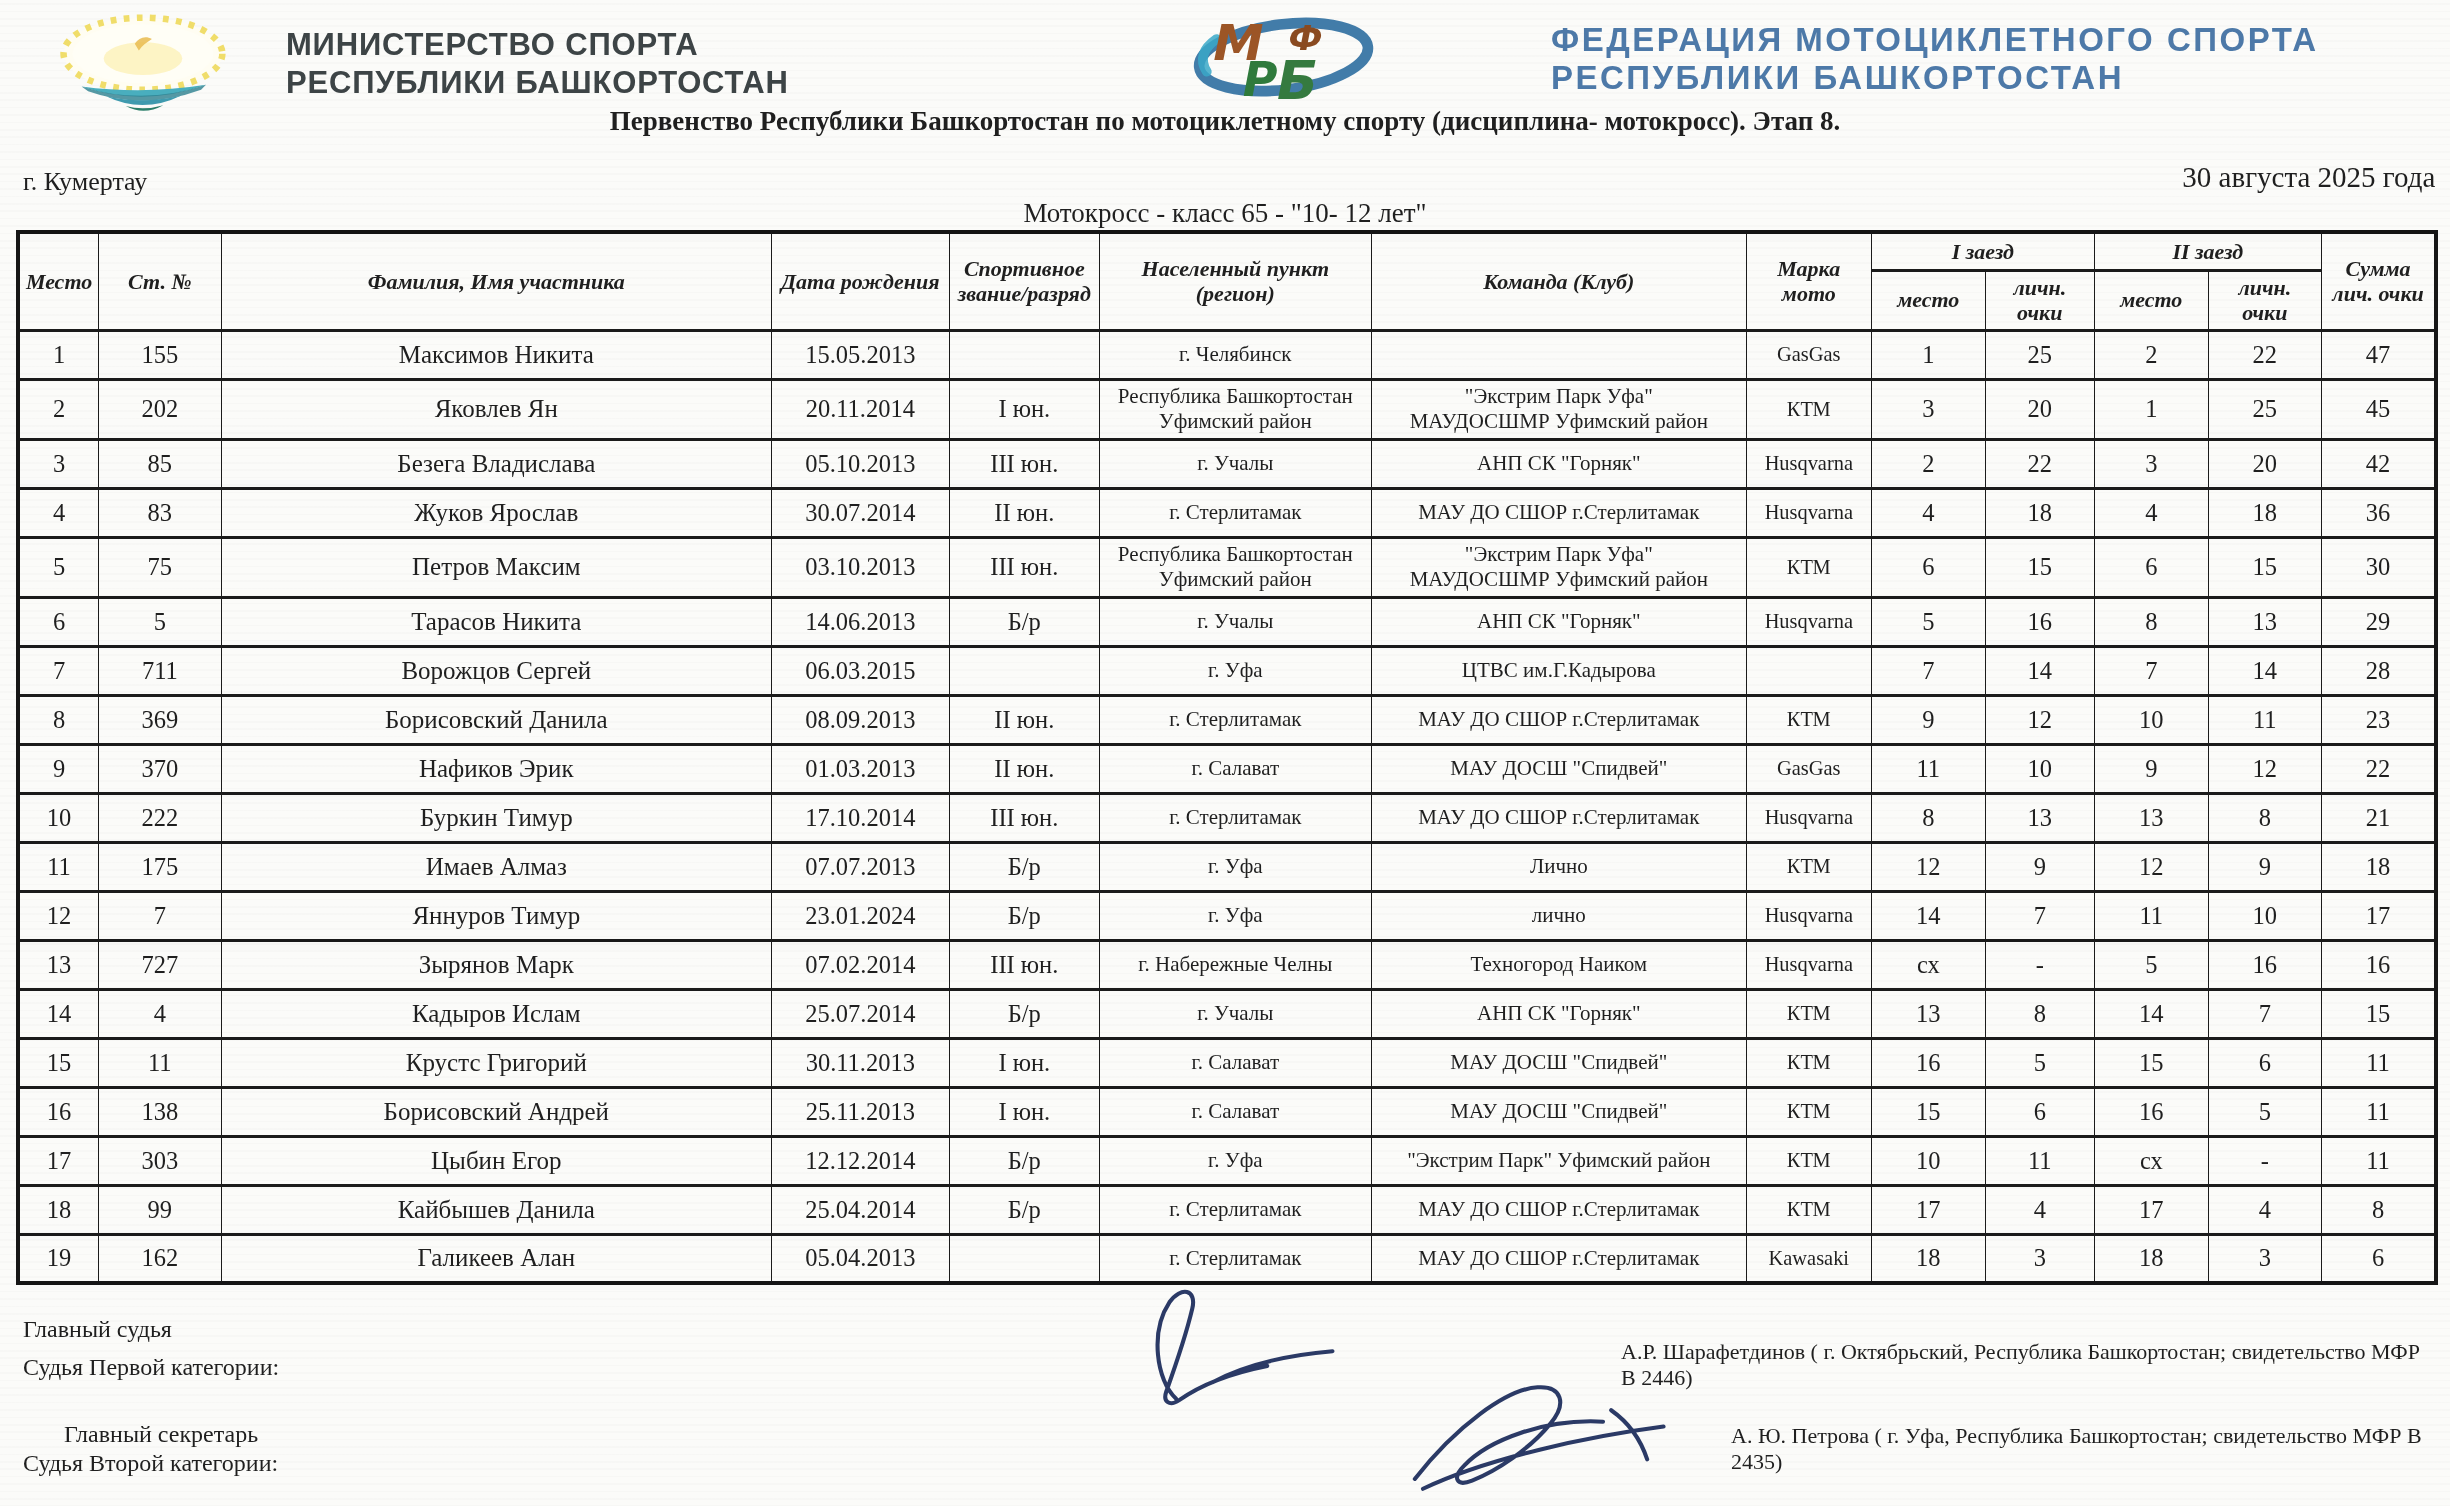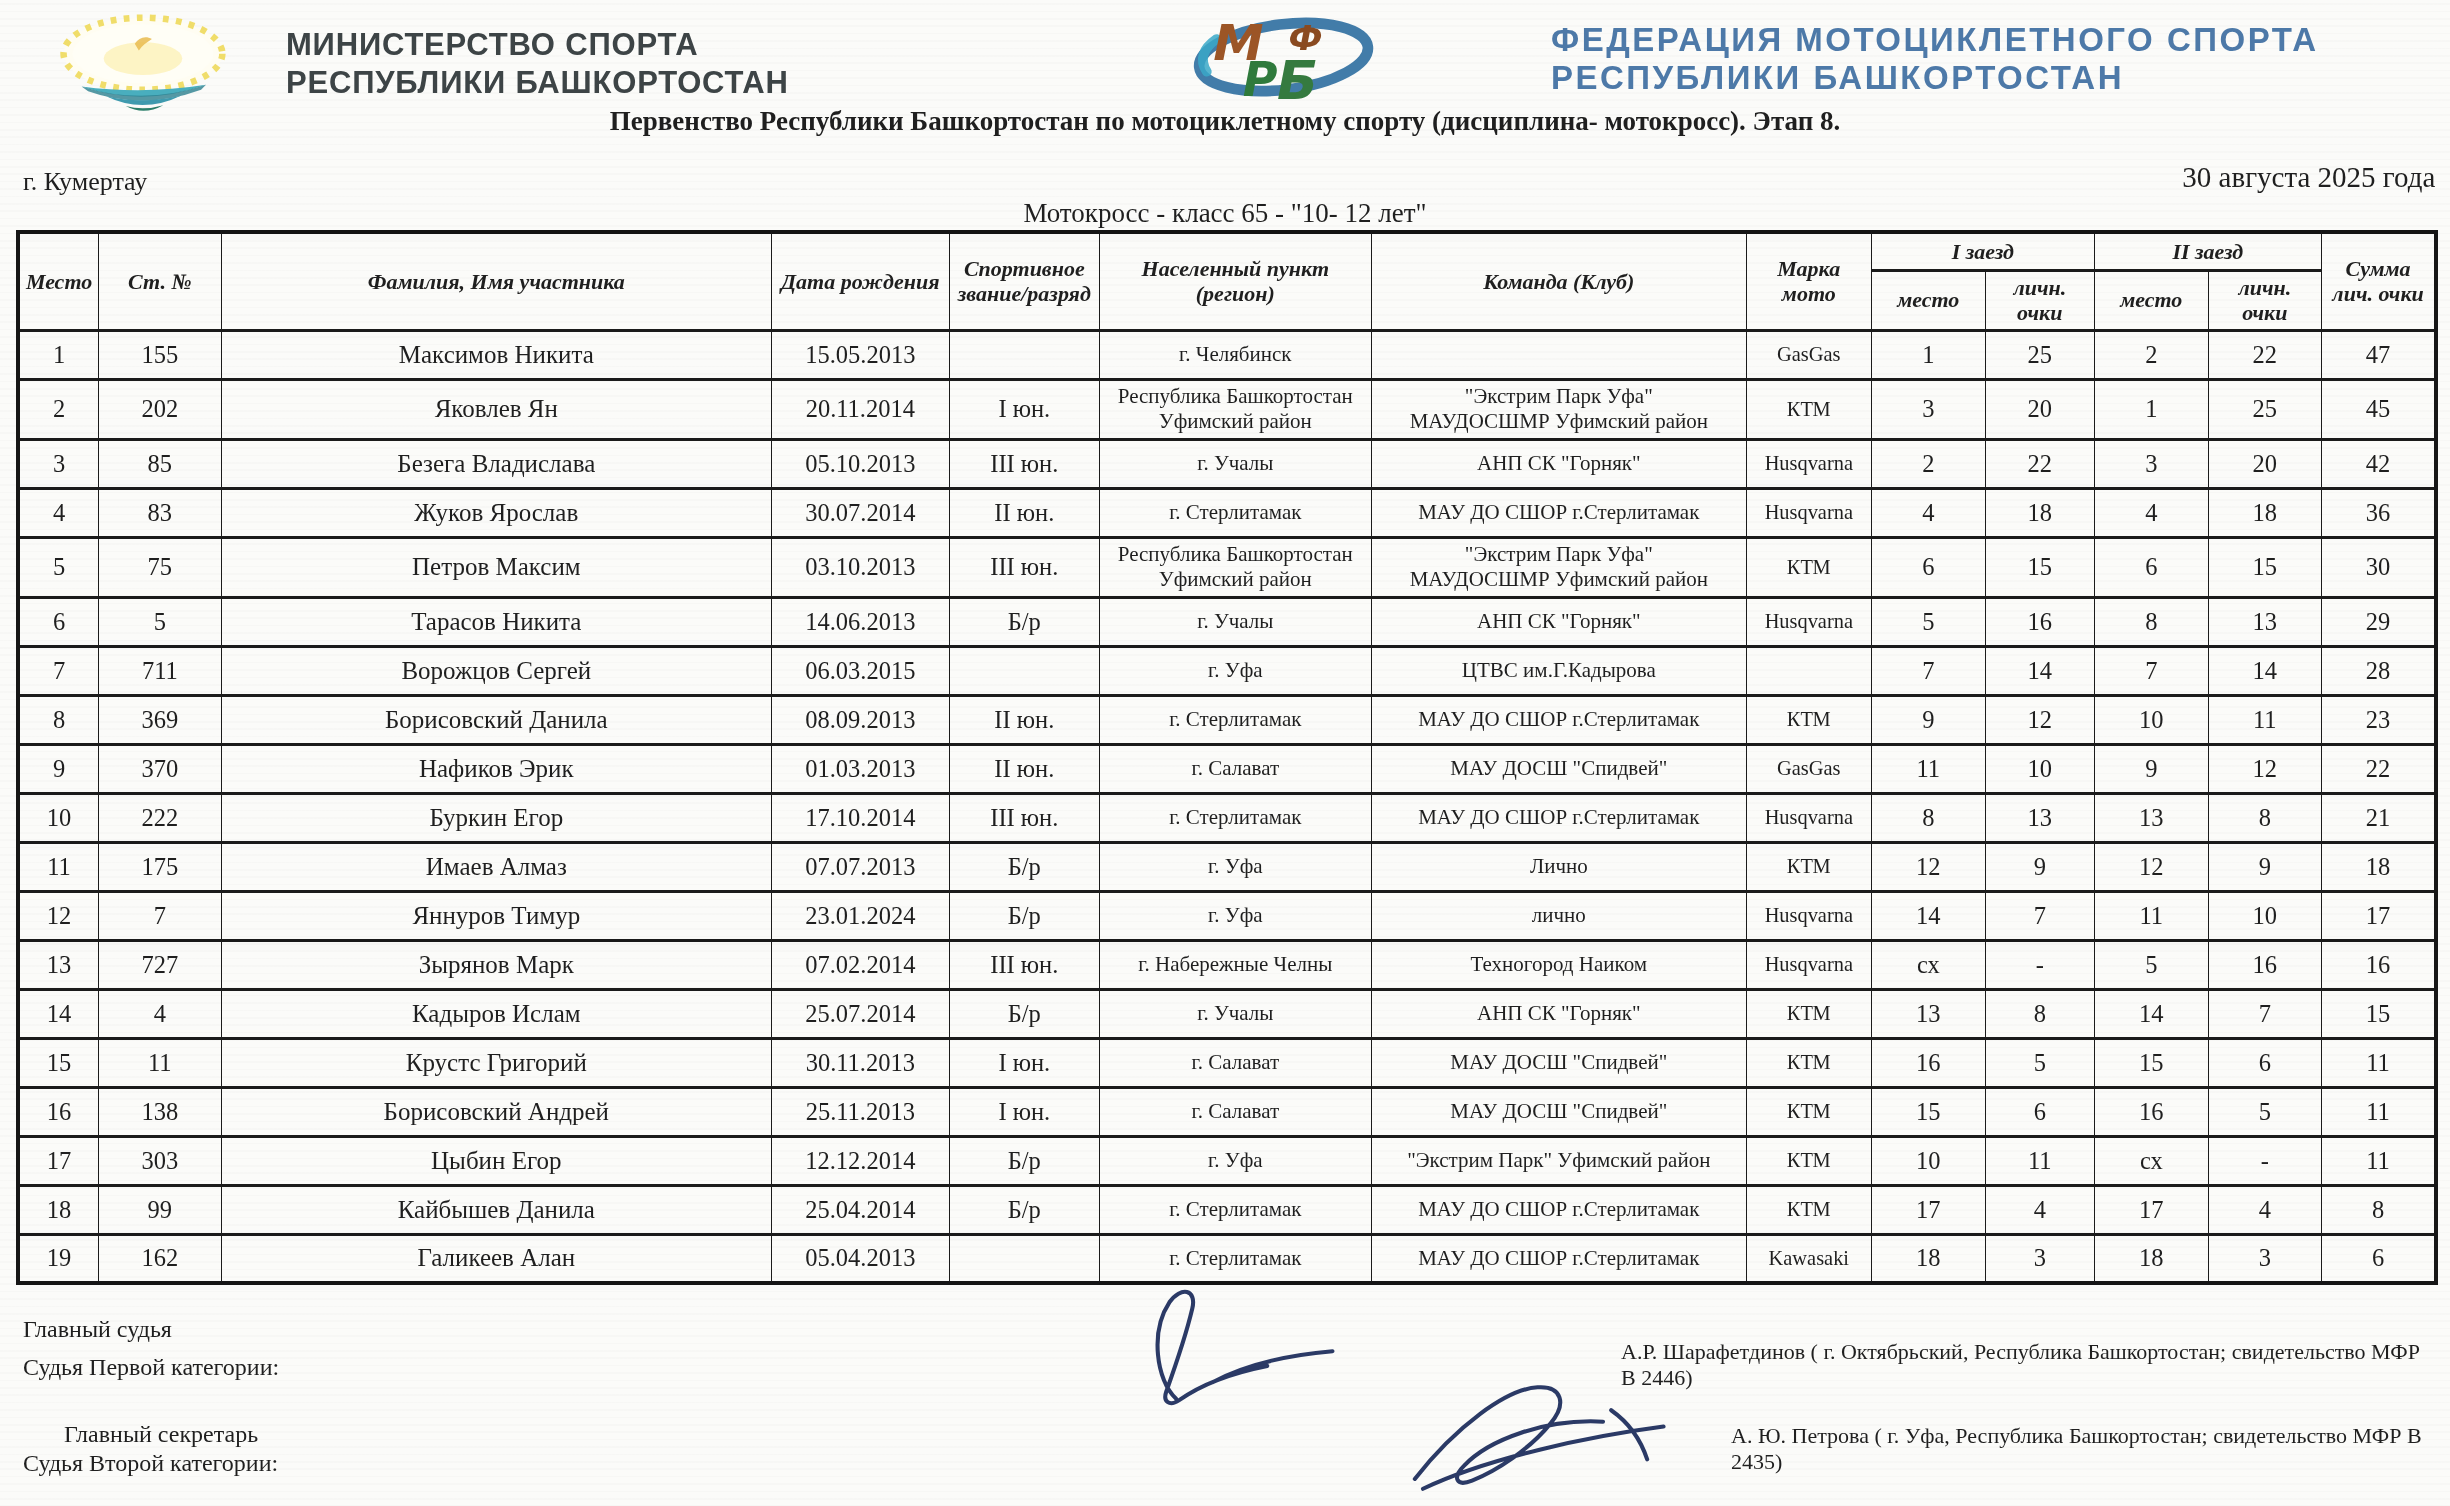--- a/index.html
+++ b/index.html
@@ -293,21 +293,21 @@
       <td class="c-r1p">11</td>
       <td class="c-r1s">10</td>
       <td class="c-r2p">9</td>
       <td class="c-r2s">12</td>
       <td class="c-total">22</td>
     </tr>
 
     <tr>
       <td class="c-place">10</td>
       <td class="c-num">222</td>
-      <td class="c-name">Буркин Егор</td>
+      <td class="c-name">Буркин Тимур</td>
       <td class="c-birth">17.10.2014</td>
       <td class="c-rank">III юн.</td>
       <td class="c-city">г. Стерлитамак</td>
       <td class="c-team">МАУ ДО СШОР г.Стерлитамак</td>
       <td class="c-bike">Husqvarna</td>
       <td class="c-r1p">8</td>
       <td class="c-r1s">13</td>
       <td class="c-r2p">13</td>
       <td class="c-r2s">8</td>
       <td class="c-total">21</td>

